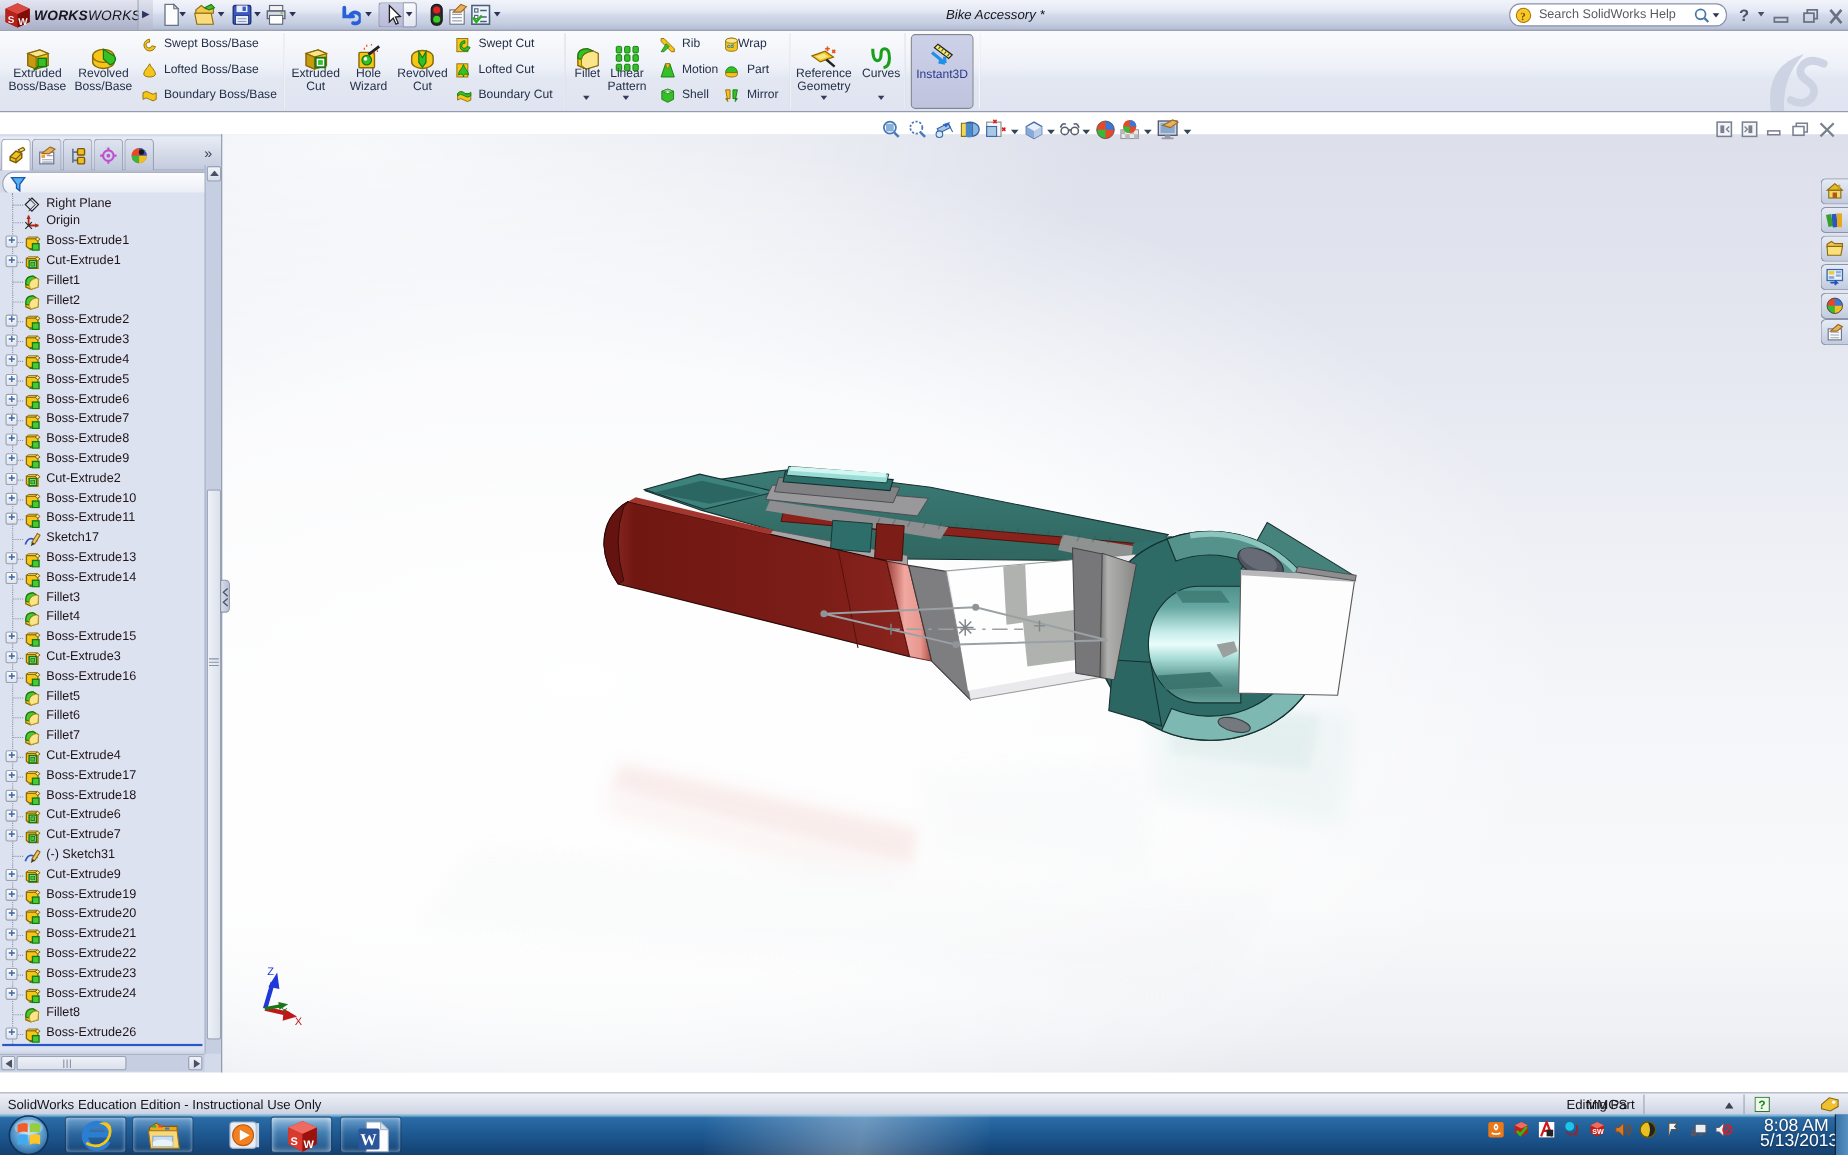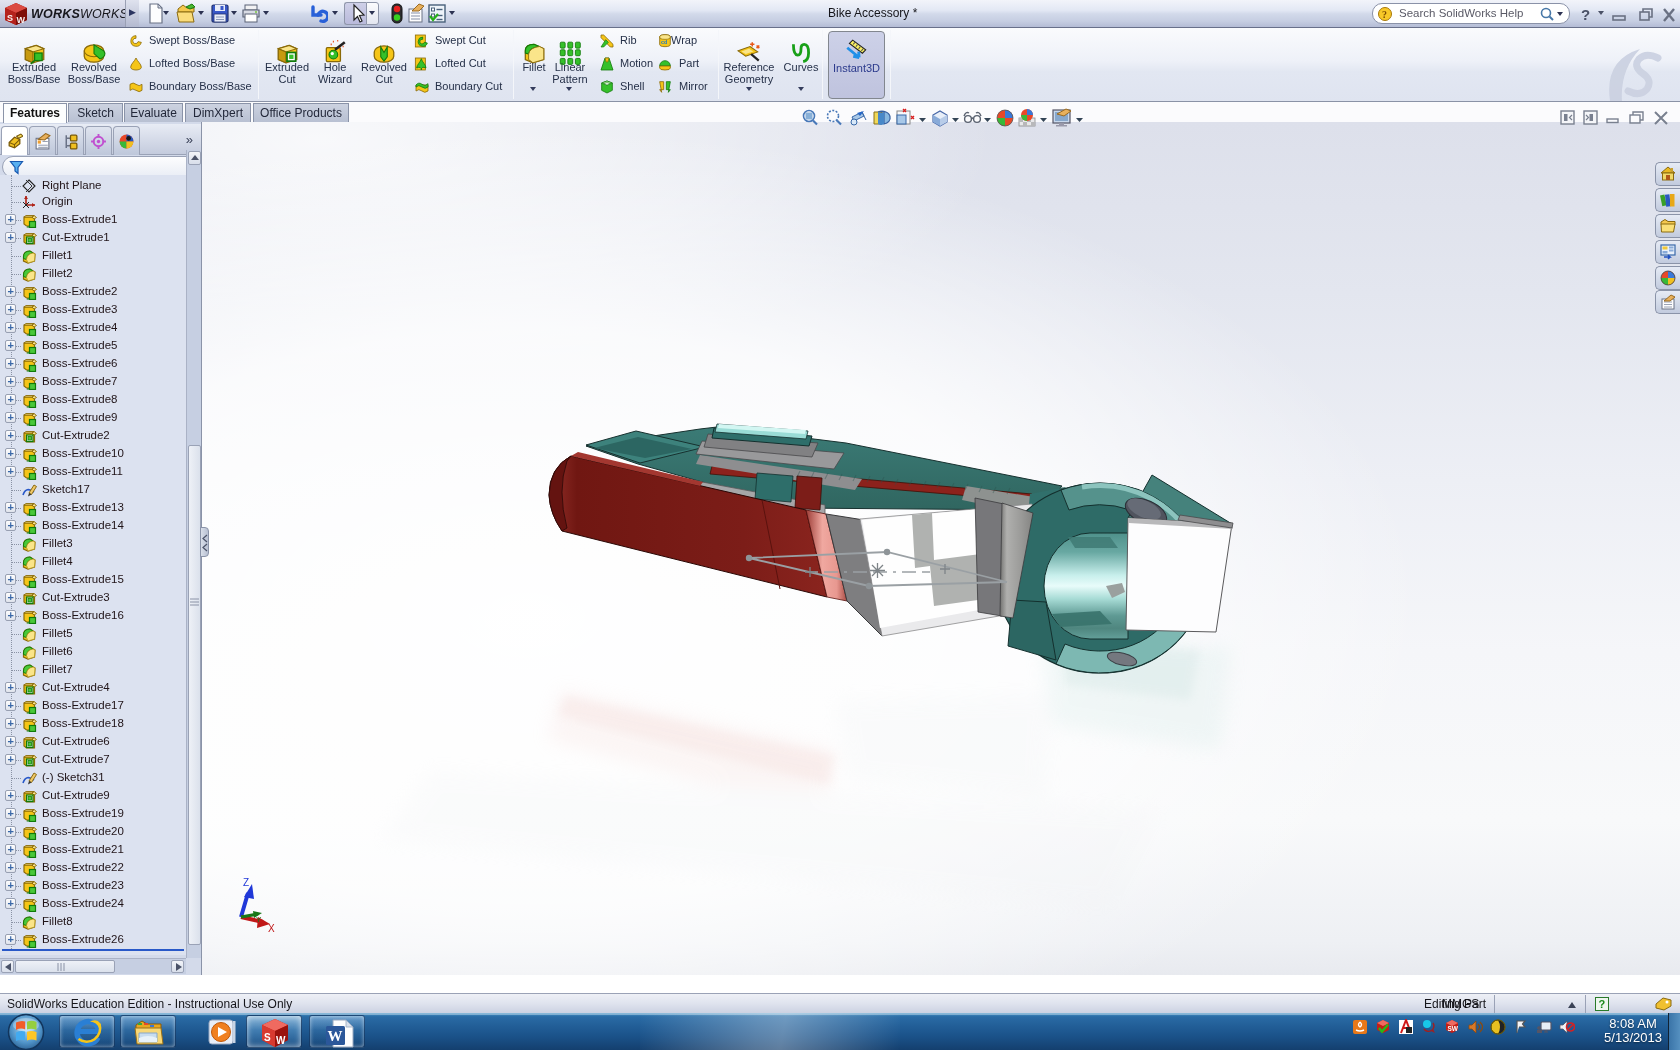--- a/index.html
+++ b/index.html
@@ -12,21 +12,21 @@
   border-bottom:1px solid #68708a; }
 #swlogoarea { left:0; top:0; width:125px; height:27px;
   background:linear-gradient(to bottom,#e2e4f0 0%,#d0d3e4 45%,#bfc3d8 55%,#aab0c9 100%); }
 #swlogoarea .swtxt { position:absolute; left:31px; top:7px; font-size:12.5px; font-style:italic; letter-spacing:0.2px; color:#16161c; }
 #swsep { left:125px; top:0; width:14px; height:27px; background:linear-gradient(to bottom,#dfe2ee,#b4bad0); border-left:1px solid #9aa0b4;}
 #swsep:after { content:"\25B6"; position:absolute; left:3px; top:7px; font-size:9px; color:#2c3560; }
 .qicon { position:absolute; top:3px; width:20px; height:21px; }
 .dropv { position:absolute; top:11px; width:0; height:0; border-left:3.5px solid transparent; border-right:3.5px solid transparent; border-top:4px solid #2c3252; }
 #seltool { position:absolute; left:344px; top:2px; width:22px; height:23px; background:linear-gradient(to bottom,#cfd0e8,#b9badb); border:1px solid #8f96aa; border-right:none; border-radius:3px 0 0 3px; }
 #seltool2 { position:absolute; left:366px; top:2px; width:13px; height:23px; background:linear-gradient(to bottom,#fbfbfd,#e3e6f0); border:1px solid #8f96aa; border-radius:0 3px 3px 0; }
-#wintitle { position:absolute; left:828px; top:6px; font-size:12px; color:#15151a; }
+#wintitle { position:absolute; left:860px; top:6px; font-size:12px; color:#15151a;font-style:italic; }
 #searchbox { position:absolute; left:1372px; top:3px; width:198px; height:21px; background:#fff; border:1px solid #8a92a8; border-radius:10px; }
 #searchbox .stxt { position:absolute; left:26px; top:3px; font-size:11.5px; color:#5a5a66; }
 .winbtn { position:absolute; top:6px; color:#555c6e; font-size:13px; }
 
 
 #ribbon { left:0; top:28px; width:1680px; height:74px; overflow:hidden;
   background:linear-gradient(to bottom,#fafbfd 0%,#eef1f8 45%,#e2e7f2 60%,#dfe4f0 100%);
   border-bottom:1px solid #8a92a6; }
 .rsep { position:absolute; top:2px; width:1px; height:69px; background:#b6bdce; border-right:1px solid #f4f6fa; }
 .rbig { position:absolute; font-size:11px; color:#253048; text-align:center; line-height:11.5px; }
@@ -73,21 +73,21 @@
 .navb { position:absolute; top:2px; width:12px; height:13px; background:linear-gradient(to bottom,#eef0f6,#d2d8e4); border:1px solid #9aa2b6; font-size:7px; color:#4a5268; text-align:center; line-height:13px;}
 .mtab { position:absolute; top:0px; height:17px; font-size:11.5px; text-align:center; padding-top:2px; background:linear-gradient(to bottom,#d4d9e5,#bfc6d6); border:1px solid #8a93a8; border-top:none; color:#222; }
 .mtab.active { background:#f2f4f8; font-weight:bold; }
 #statusbar { left:0; top:993px; width:1680px; height:20px; background:linear-gradient(to bottom,#eef0f6 0%,#dfe3ee 50%,#ccd2e2 100%); border-top:1px solid #9aa2b6; font-size:12px; color:#15151a; }
 #taskbar { left:0; top:1013px; width:1680px; height:37px;
  background:linear-gradient(to bottom,#4a97c8 0%,#2a6ba5 10%,#215d96 38%,#1a5188 65%,#143f6e 100%); }
 .tbtn { position:absolute; top:2px; width:56px; height:33px; border-radius:3px; }
 .tbtn.on { background:linear-gradient(to bottom,rgba(190,225,255,0.45),rgba(90,150,200,0.25) 45%,rgba(30,80,130,0.2)); border:1px solid rgba(20,50,90,0.65); box-shadow:inset 0 0 4px rgba(255,255,255,0.55); }
 .tbtn.act { background:linear-gradient(to bottom,rgba(215,240,255,0.6),rgba(120,180,225,0.4) 45%,rgba(50,110,165,0.35)); border:1px solid rgba(15,45,85,0.7); box-shadow:inset 0 0 6px rgba(255,255,255,0.7); }
 #tray { position:absolute; left:1352px; top:6px; }
-#clock { position:absolute; left:1600px; top:4px; width:66px; text-align:center; color:#fff; font-size:13px; line-height:14px; text-shadow:0 1px 2px rgba(0,0,0,0.5); }
+#clock { position:absolute; left:1600px; top:4px; width:66px; text-align:center; color:#fff; font-size:16px; line-height:14px; text-shadow:0 1px 2px rgba(0,0,0,0.5); }
 </style></head><body>
 <div id="root">
 
 <div id="titlebar" class="abs">
  <div id="swlogoarea" class="abs">
   <svg class="abs" style="left:3px;top:2px" width="26" height="24" viewBox="0 0 26 24">
    <polygon points="13,1 24,6 24,18 13,23 2,18 2,6" fill="#9c120c"></polygon>
    <polygon points="13,1 24,6 13,11 2,6" fill="#db4a42"></polygon>
    <polygon points="2,6 13,11 13,23 2,18" fill="#b5221c"></polygon>
    <polygon points="13,11 24,6 24,18 13,23" fill="#7e0e08"></polygon>
@@ -320,27 +320,20 @@
 </g>
       </svg>
 <div id="instant3d">
         <svg class="abs" style="left:15px;top:6px" width="26" height="26" viewBox="0 0 24 24">
           <polygon points="8,2 20,11 17,14 5,5" fill="#f8ee60" stroke="#222" stroke-width="1"></polygon>
           <path d="M10 4 l-1.5 2 M12.5 6 l-1.5 2 M15 8 l-1.5 2 M17.5 10 l-1.5 2" stroke="#555" stroke-width="1"></path>
           <path d="M3 9 L14 18 M14 18 l-5.5 -1 M14 18 l-0.5 -5.5" stroke="#2090e8" stroke-width="2.6" fill="none"></path>
         </svg>
         <div class="itxt">Instant3D</div>
       </div>
-</div>
-<div id="tabrow" class="abs">
-<div class="ctab active" style="left:3px;width:64px">Features</div>
-<div class="ctab" style="left:68px;width:55px">Sketch</div>
-<div class="ctab" style="left:124px;width:59px">Evaluate</div>
-<div class="ctab" style="left:185px;width:66px">DimXpert</div>
-<div class="ctab" style="left:253px;width:96px">Office Products</div>
 </div>
 <div id="viewport" class="abs">
 <svg class="abs" style="left:0;top:0" width="1478" height="853" viewBox="0 0 1478 853">
 <defs>
  <linearGradient id="redface" x1="0" y1="0" x2="1" y2="0">
    <stop offset="0" stop-color="#93302a"></stop>
             <stop offset="0.1" stop-color="#701712"></stop>
             <stop offset="0.7" stop-color="#7c1d18"></stop>
             <stop offset="1" stop-color="#8a241e"></stop>
  </linearGradient>

